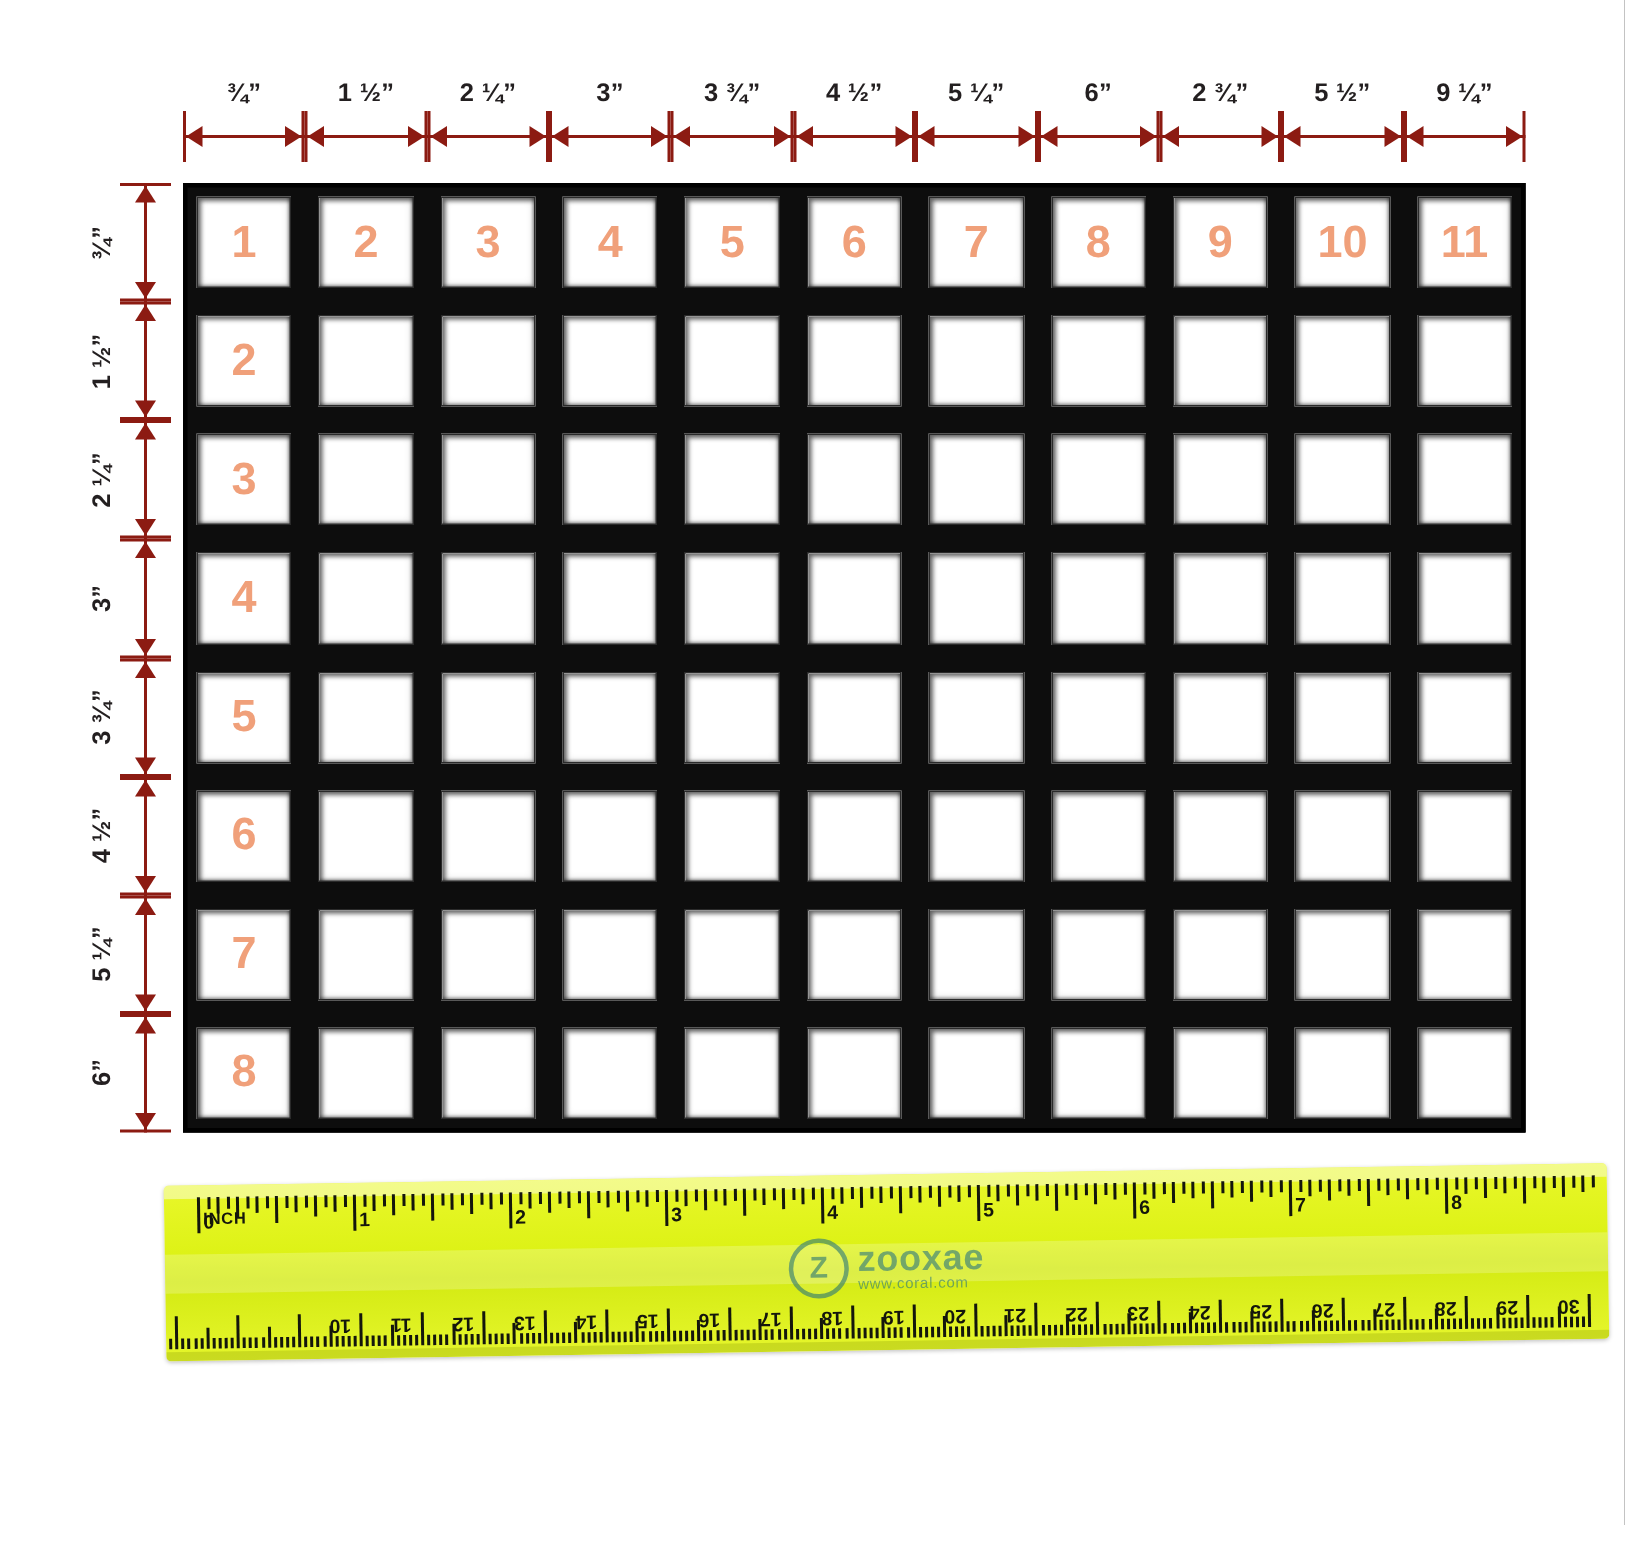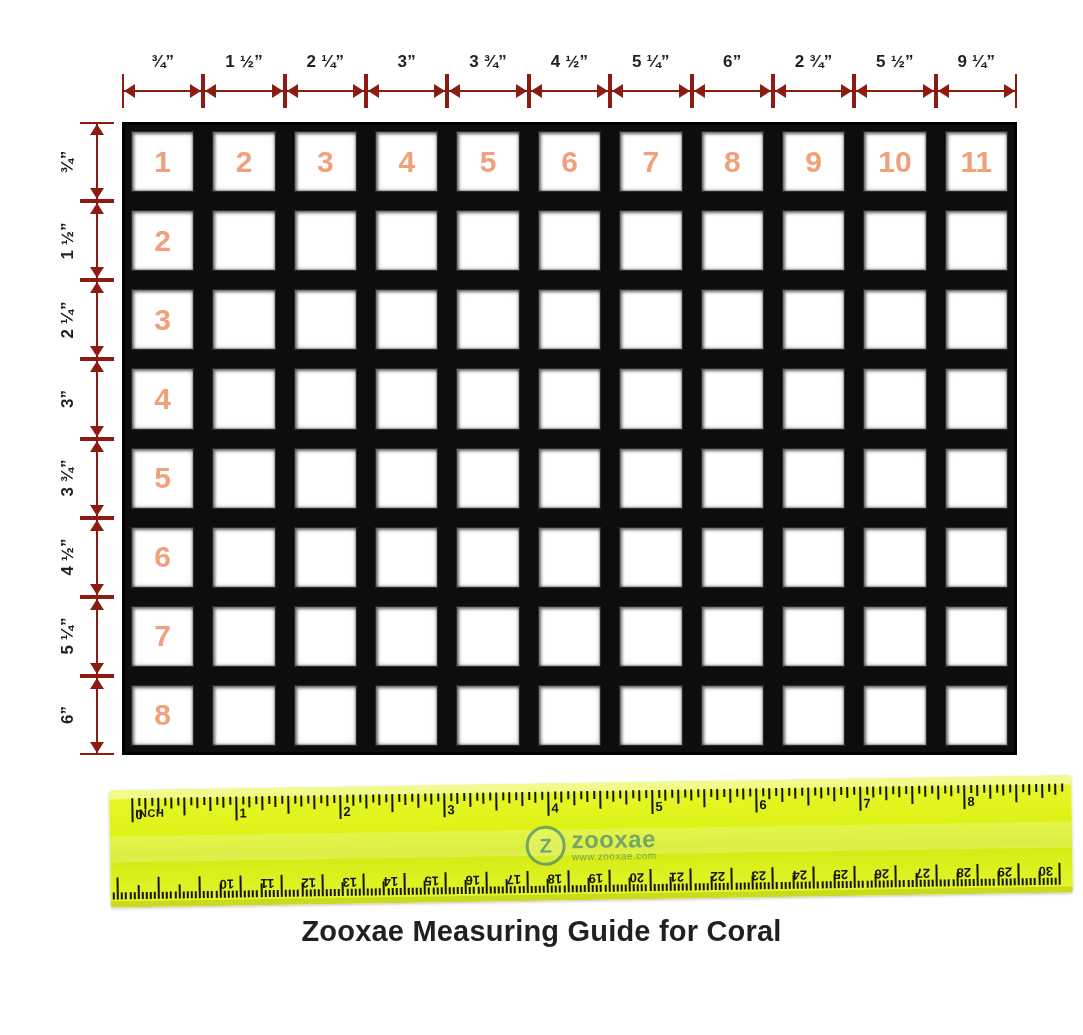--- a/index.html
+++ b/index.html
@@ -1180,25 +1180,24 @@
         <div class="tickmark tick-bot" style="left: 18.5512px; height: 7px;"></div>
         <div class="tickmark tick-bot" style="left: 14.4567px; height: 7px;"></div>
         <div class="tickmark tick-bot" style="left: 10.3622px; height: 7px;"></div>
         <div class="tickmark tick-bot" style="left: 6.26772px; height: 22px;"></div>
         <div class="tickmark tick-bot" style="left: 2.17323px; height: 7px;"></div>
       </div>
     <div class="ruler-brand">
       <div class="brand-mark">Z</div>
       <div class="brand-text">
         <div class="brand-name">zooxae</div>
-        <div class="brand-url">www.zooxae.com</div>
+        <div class="brand-url">www.coral.com</div>
       </div>
     </div>
   </div>
 
   <div class="caption">
-    <h1>Zooxae Measuring Guide for Coral</h1>
     <p>
       <br>
     </p>
   </div>
 
 </div>
 
 </body></html>

